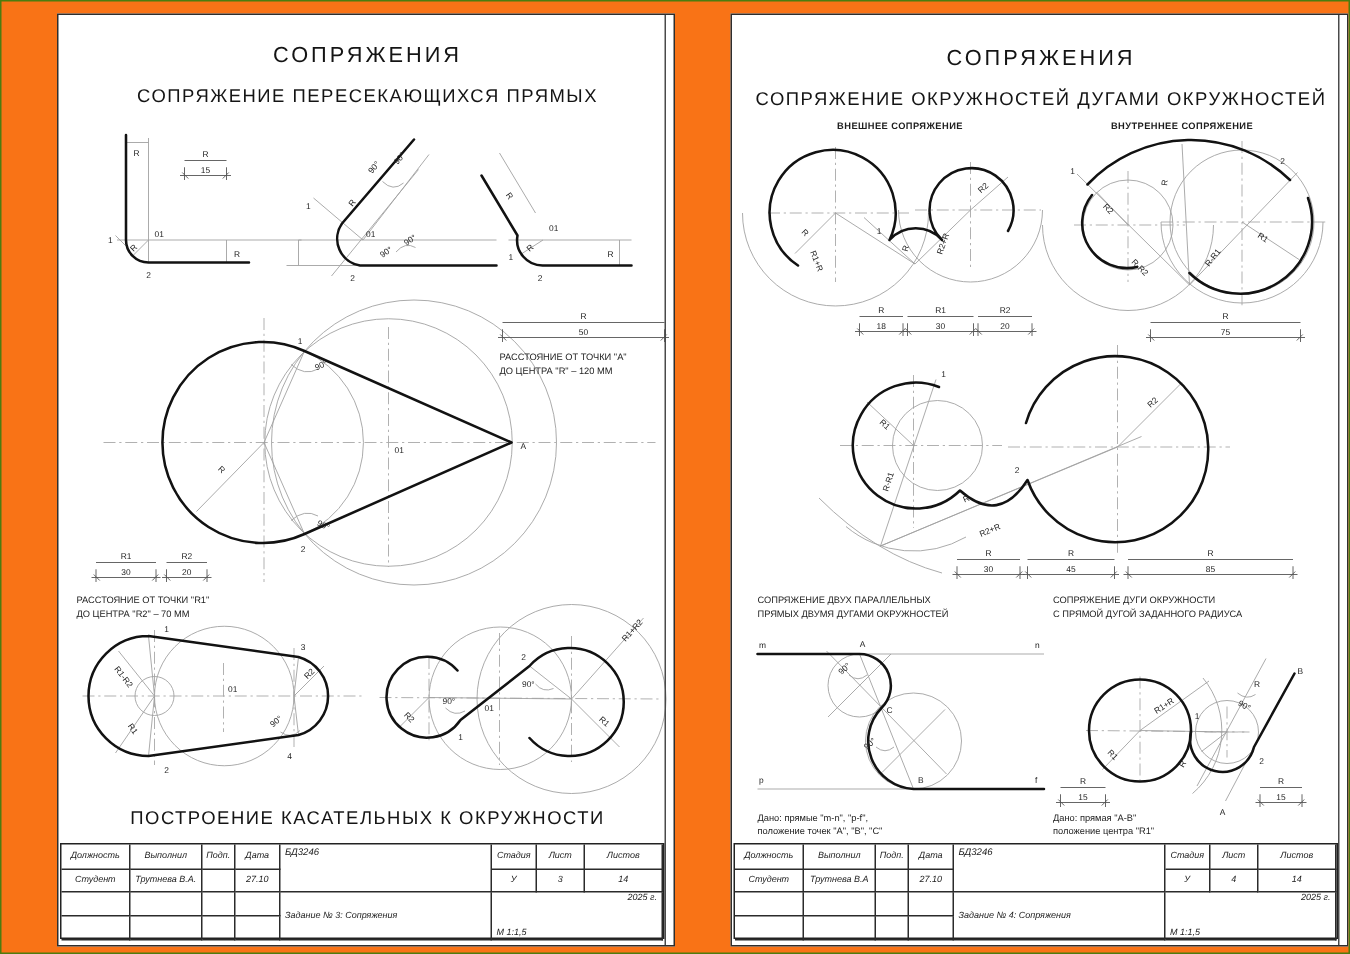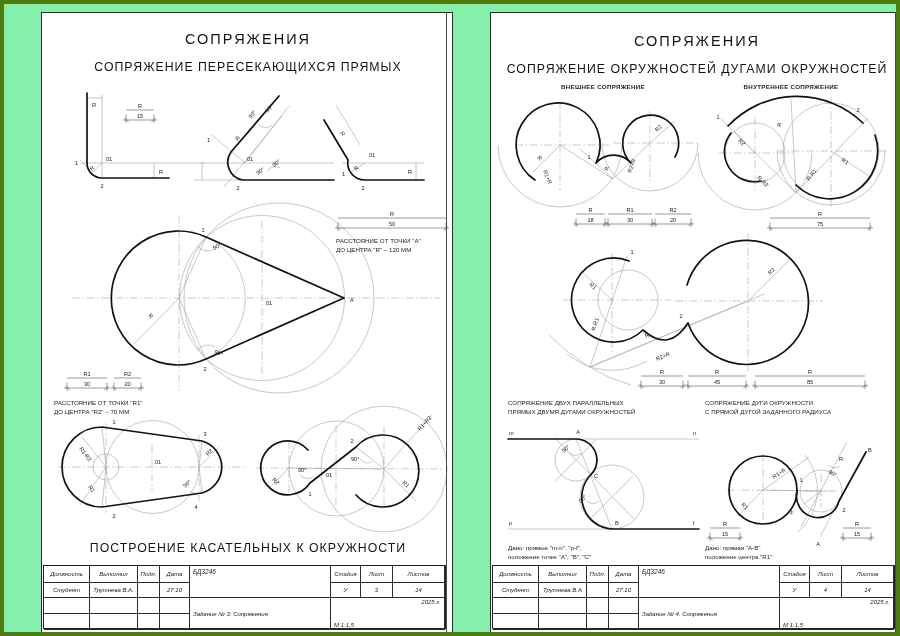--- a/index.html
+++ b/index.html
@@ -1,16 +1,16 @@
 <!DOCTYPE html>
 <html><head>
 <meta charset="utf-8">
 <style>
   html,body{margin:0;padding:0;background:#fff;}
-  #canvas{position:relative;width:900px;height:636px;background:#86efac;border:4px solid #4d7c0f;box-sizing:border-box;overflow:hidden;font-family:"Liberation Sans",sans-serif;}
+  #canvas{position:relative;width:900px;height:636px;background:#f97316;border:1px solid #4d7c0f;box-sizing:border-box;overflow:hidden;font-family:"Liberation Sans",sans-serif;}
   .sheet{position:absolute;top:8px;width:412px;height:622px;background:#fff;border:1.4px solid #2e2e2e;box-sizing:border-box;}
   .frame-r{position:absolute;top:0;bottom:0;right:5px;width:0;border-left:1px solid #4a4a4a;}
   .sheet svg{position:absolute;left:0;top:0;}
   
   .t{stroke:#121212;stroke-width:1.7;fill:none;stroke-linecap:round;stroke-linejoin:round;}
   .n{stroke:#a2a2a2;stroke-width:.6;fill:none;}
   .c{stroke:#a8a8a8;stroke-width:.6;fill:none;stroke-dasharray:8 2.5 1.5 2.5;}
   .d{stroke:#555;stroke-width:.6;fill:none;}
   .lb{font:5.6px "Liberation Sans",sans-serif;fill:#222;}
   .lbm{text-anchor:middle;}

